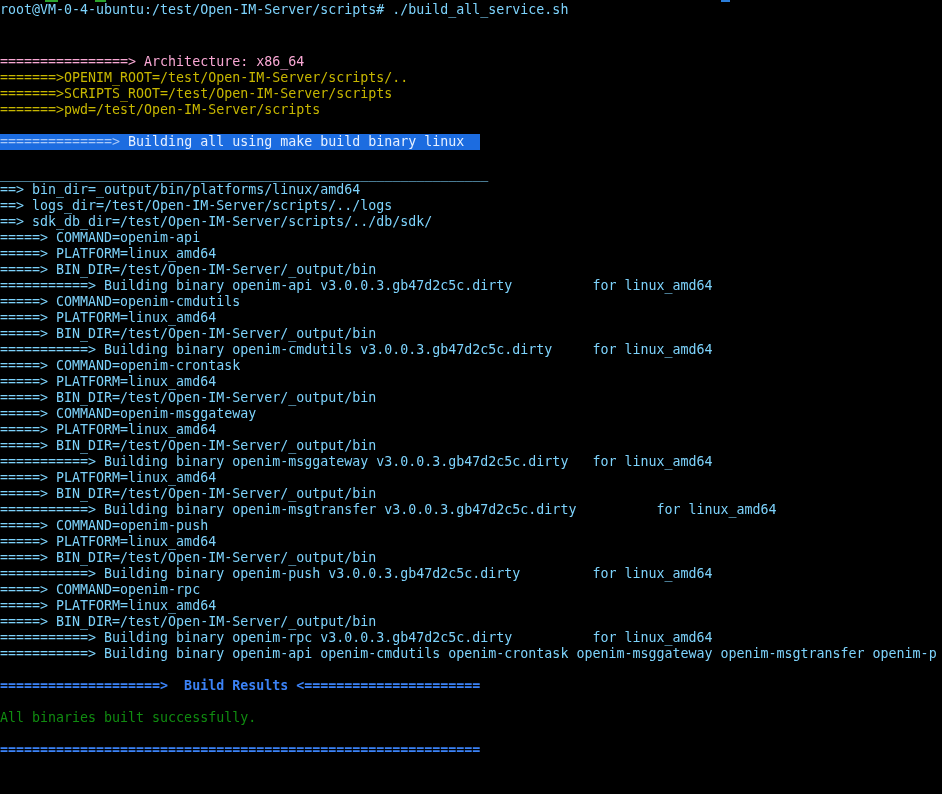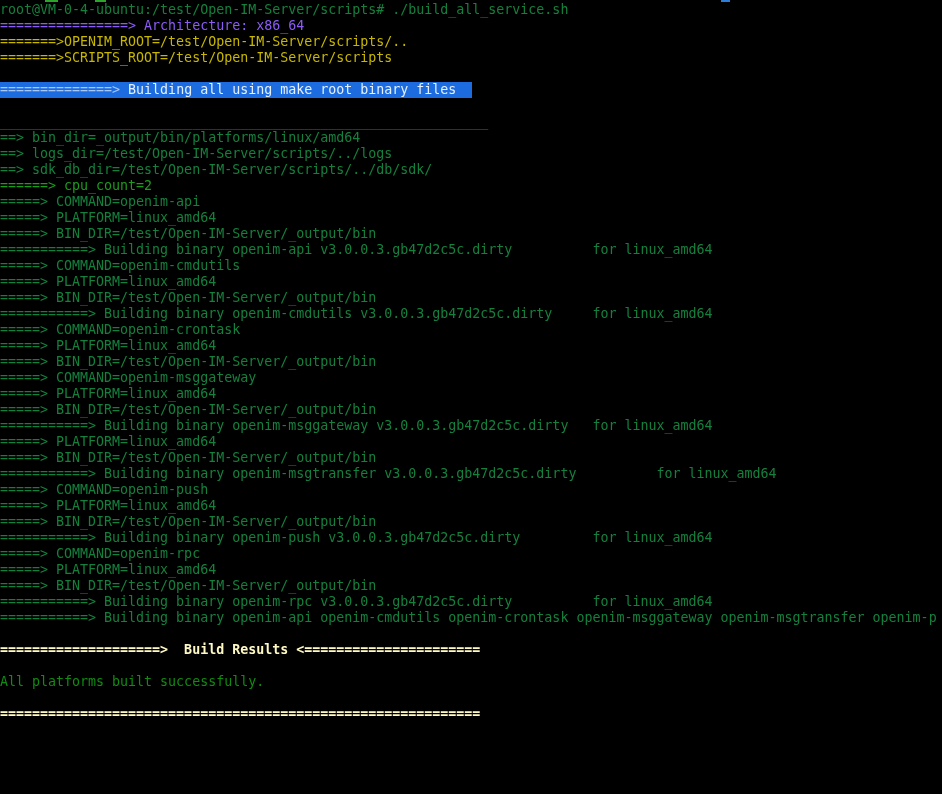--- a/index.html
+++ b/index.html
@@ -19,26 +19,26 @@
     font-size: 13.3px;
     line-height: 16px;
     padding-top: 2px;
     box-sizing: border-box;
     cursor: text;
   }
   .line {
     height: 16px;
     white-space: pre;
   }
-  .c-white   { color: #15803d; }
-  .c-blue    { color: #8b5cf6; }
+  .c-white   { color: #7dd3fc; }
+  .c-blue    { color: #f9a8d4; margin-top: 36px; }
   .c-yellow  { color: #c7b700; }
   .c-green   { color: #1c9c1c; }
   .c-success { color: #108c10; }
-  .c-bold    { color: #fef9c3; font-weight: bold; }
+  .c-bold    { color: #3b82f6; font-weight: bold; }
   .hl-wrap   { background: #1c6ce0; display: inline-block; }
   .hl-eq     { color: #a8c8f8; }
   .hl-tx     { color: #e6f0ff; }
   .artifact {
     position: absolute;
     top: 0;
     height: 2px;
   }
 </style>
 </head>
@@ -48,28 +48,28 @@
   <div id="artifacts">
       <div class="artifact" style="left: 45px; width: 13px; background: rgb(45, 165, 45);"></div>
       <div class="artifact" style="left: 95px; width: 11px; background: rgb(45, 165, 45);"></div>
       <div class="artifact" style="left: 721px; width: 9px; background: rgb(43, 125, 217);"></div>
     </div>
   <div id="screen">
       <div class="line c-white">root@VM-0-4-ubuntu:/test/Open-IM-Server/scripts# ./build_all_service.sh</div>
       <div class="line c-blue">================&gt; Architecture: x86_64</div>
       <div class="line c-yellow">=======&gt;OPENIM_ROOT=/test/Open-IM-Server/scripts/..</div>
       <div class="line c-yellow">=======&gt;SCRIPTS_ROOT=/test/Open-IM-Server/scripts</div>
+      <div class="line c-yellow">=======&gt;pwd=/test/Open-IM-Server/scripts</div>
       <div class="line c-white"></div>
-      <div class="line"><span class="hl-wrap"><span class="hl-eq">==============&gt; </span><span class="hl-tx">Building all using make root binary files  </span></span></div>
+      <div class="line"><span class="hl-wrap"><span class="hl-eq">==============&gt; </span><span class="hl-tx">Building all using make build binary linux  </span></span></div>
       <div class="line c-white"></div>
       <div class="line c-white">_____________________________________________________________</div>
       <div class="line c-white">==&gt; bin_dir=_output/bin/platforms/linux/amd64</div>
       <div class="line c-white">==&gt; logs_dir=/test/Open-IM-Server/scripts/../logs</div>
       <div class="line c-white">==&gt; sdk_db_dir=/test/Open-IM-Server/scripts/../db/sdk/</div>
-      <div class="line c-green">======&gt; cpu_count=2</div>
       <div class="line c-white">=====&gt; COMMAND=openim-api</div>
       <div class="line c-white">=====&gt; PLATFORM=linux_amd64</div>
       <div class="line c-white">=====&gt; BIN_DIR=/test/Open-IM-Server/_output/bin</div>
       <div class="line c-white">===========&gt; Building binary openim-api v3.0.0.3.gb47d2c5c.dirty          for linux_amd64</div>
       <div class="line c-white">=====&gt; COMMAND=openim-cmdutils</div>
       <div class="line c-white">=====&gt; PLATFORM=linux_amd64</div>
       <div class="line c-white">=====&gt; BIN_DIR=/test/Open-IM-Server/_output/bin</div>
       <div class="line c-white">===========&gt; Building binary openim-cmdutils v3.0.0.3.gb47d2c5c.dirty     for linux_amd64</div>
       <div class="line c-white">=====&gt; COMMAND=openim-crontask</div>
       <div class="line c-white">=====&gt; PLATFORM=linux_amd64</div>
@@ -86,17 +86,17 @@
       <div class="line c-white">=====&gt; BIN_DIR=/test/Open-IM-Server/_output/bin</div>
       <div class="line c-white">===========&gt; Building binary openim-push v3.0.0.3.gb47d2c5c.dirty         for linux_amd64</div>
       <div class="line c-white">=====&gt; COMMAND=openim-rpc</div>
       <div class="line c-white">=====&gt; PLATFORM=linux_amd64</div>
       <div class="line c-white">=====&gt; BIN_DIR=/test/Open-IM-Server/_output/bin</div>
       <div class="line c-white">===========&gt; Building binary openim-rpc v3.0.0.3.gb47d2c5c.dirty          for linux_amd64</div>
       <div class="line c-white">===========&gt; Building binary openim-api openim-cmdutils openim-crontask openim-msggateway openim-msgtransfer openim-p</div>
       <div class="line c-white"></div>
       <div class="line c-bold">====================&gt;  Build Results &lt;======================</div>
       <div class="line c-white"></div>
-      <div class="line c-success">All platforms built successfully.</div>
+      <div class="line c-success">All binaries built successfully.</div>
       <div class="line c-white"></div>
       <div class="line c-bold">============================================================</div>
     </div>
 </div>
 
 </body></html>

